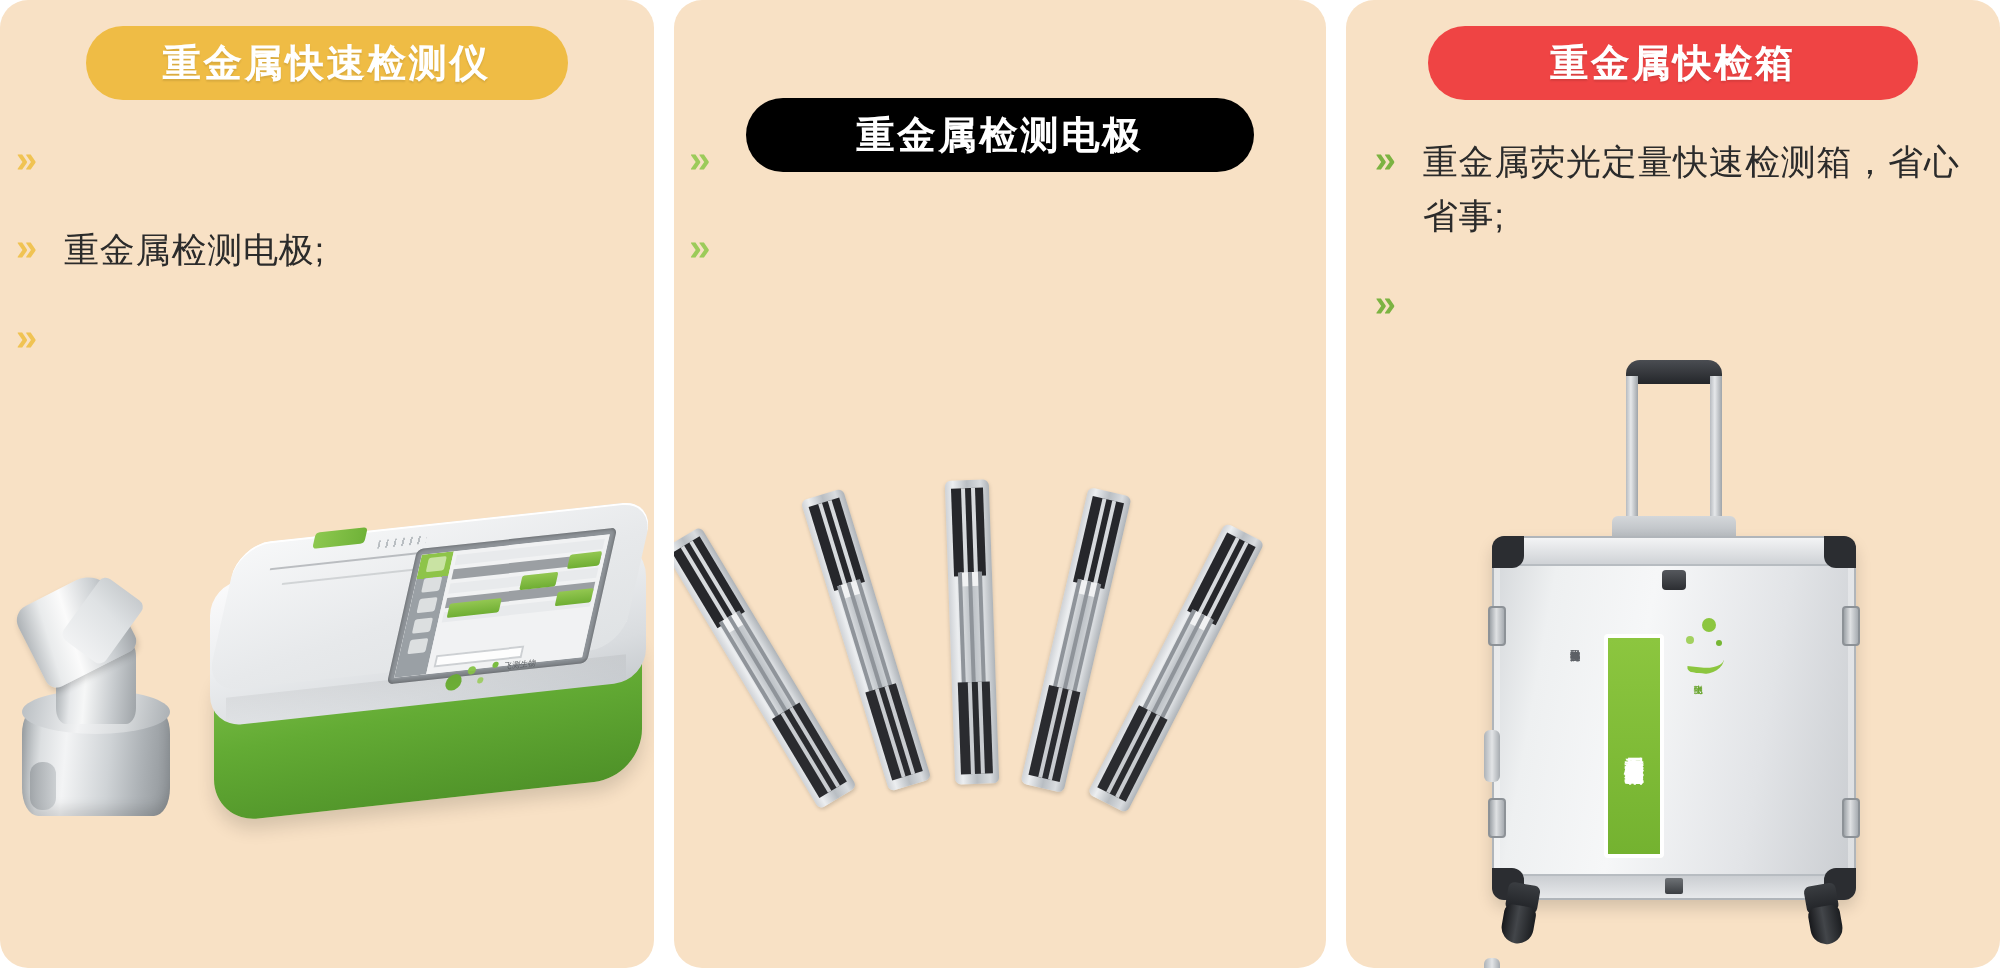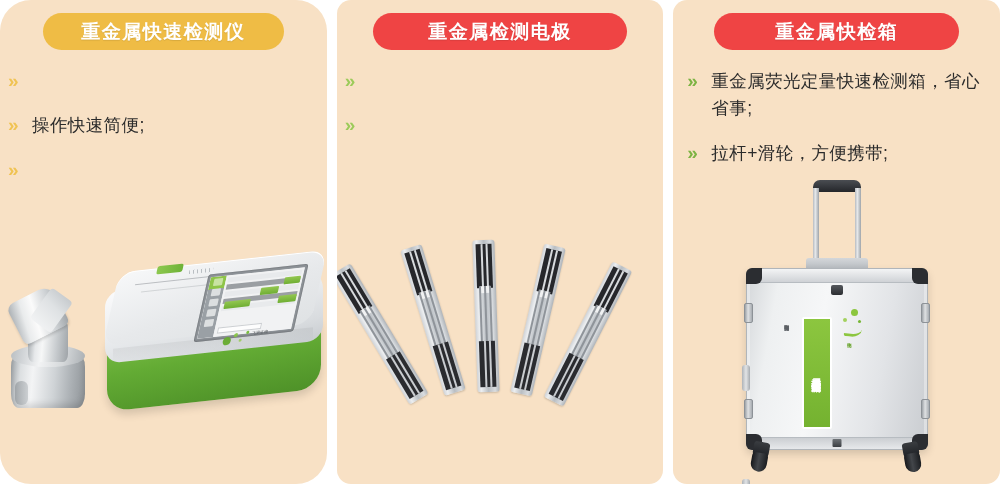--- a/index.html
+++ b/index.html
@@ -16,39 +16,39 @@
     gap: 10px;
     background: #ffffff;
   }
   .panel {
     position: relative;
     flex: 1 1 0;
     background: #f8e1c5;
     border-radius: 14px;
     overflow: hidden;
   }
-  .panel-1 { background: #f8e1c5; border-radius: 31px; }
+  .panel-1 { background: #f8e1c5; }
   .panel-2 { background: #f8e1c5; }
   .panel-3 { background: #f8e1c5; }
 
   
   .pill {
     position: absolute;
     top: 13px;
     height: 37px;
     border-radius: 19px;
     display: flex; align-items: center; justify-content: center;
     color: #ffffff;
     font-size: 19px;
     font-weight: bold;
     letter-spacing: 1.5px;
     text-shadow: 0 1px 1px rgba(0,0,0,0.10);
   }
   .pill-1 { left: 43px; right: 43px; background: #efbc45; }
-  .pill-2 { left: 36px; right: 36px; background: #ef4444; }
+  .pill-2 { left: 36px; right: 36px; background: #000000; margin-top: 36px; }
   .pill-3 { left: 41px; right: 41px; background: #ef4444; }
 
   
   .bullets {
     position: absolute;
     top: 68px;
     left: 8px;
     right: 14px;
   }
   .p3 .bullets { left: 14px; right: 10px; }
@@ -388,21 +388,21 @@
 
   <div class="panel panel-1 p1">
     <div class="pill pill-1">重金属快速检测仪</div>
 
     <div class="bullets">
       <div class="bullet">
         <span class="chev chev-1">»</span>
       </div>
       <div class="bullet">
         <span class="chev chev-1">»</span>
-        <span class="btext">操作快速简便;</span>
+        <span class="btext">重金属检测电极;</span>
       </div>
       <div class="bullet">
         <span class="chev chev-1">»</span>
       </div>
     </div>
 
     <div class="art1">
 
       <div class="clamp">
         <div class="base"></div>
@@ -554,21 +554,20 @@
   <div class="panel panel-3 p3">
     <div class="pill pill-3">重金属快检箱</div>
 
     <div class="bullets">
       <div class="bullet">
         <span class="chev chev-3">»</span>
         <span class="btext">重金属荧光定量快速检测箱，省心省事;</span>
       </div>
       <div class="bullet">
         <span class="chev chev-3">»</span>
-        <span class="btext">拉杆+滑轮，方便携带;</span>
       </div>
     </div>
 
     <div class="art3">
       <div class="case-wrap">
         <div class="handle-bar"></div>
         <div class="handle-l"></div>
         <div class="handle-r"></div>
         <div class="handle-mount"></div>
 

